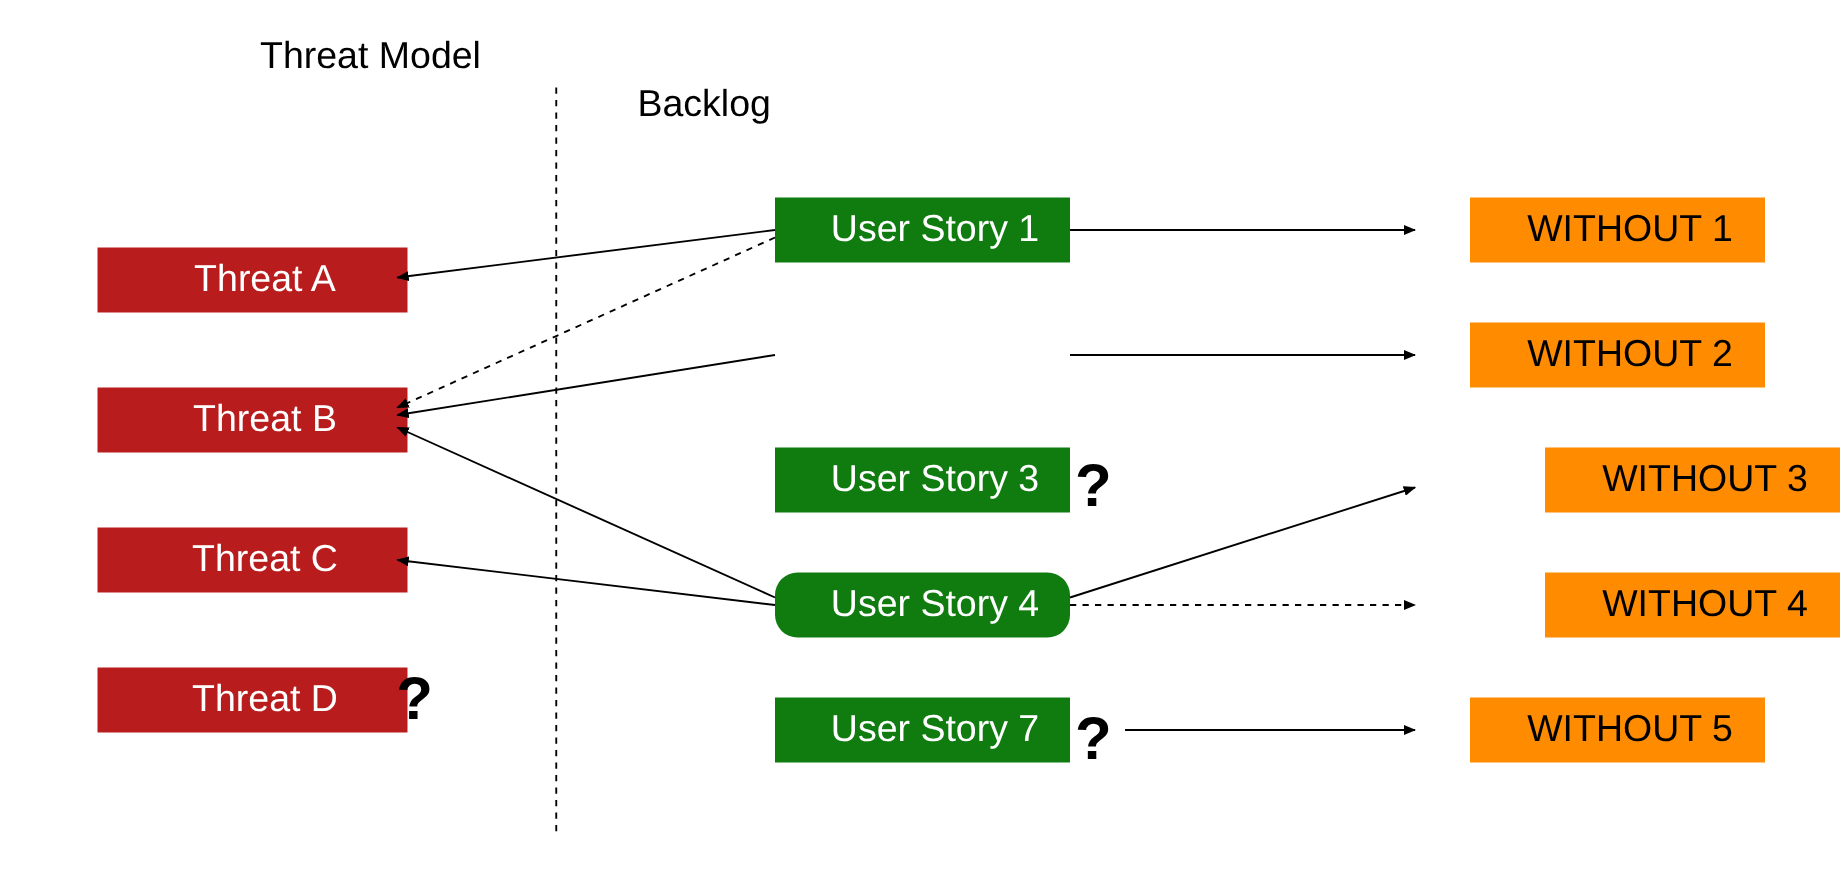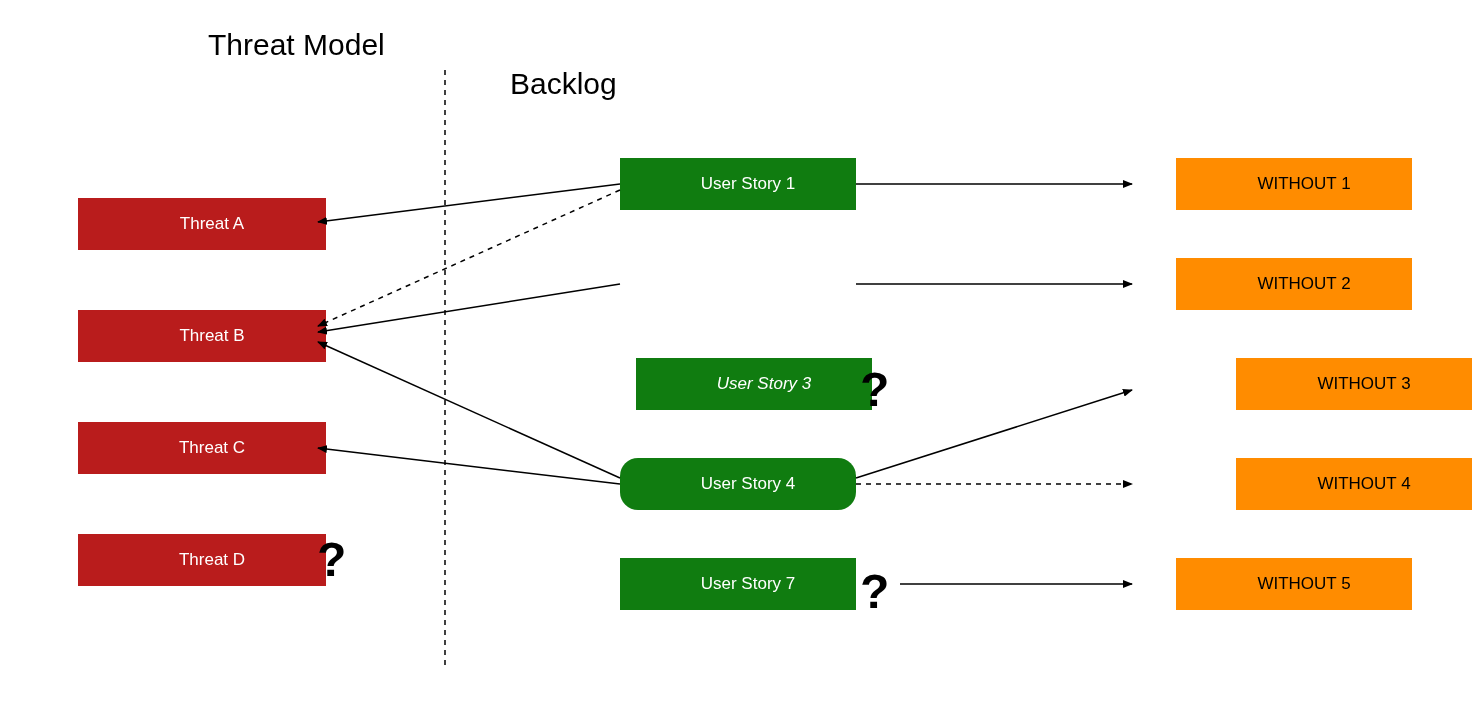--- a/index.html
+++ b/index.html
@@ -20,21 +20,21 @@
     position: absolute;
     font-size: 30px;
     color: #000;
     font-weight: 400;
   }
   .box {
     position: absolute;
     height: 52px;
     line-height: 52px;
     text-align: center;
-    font-size: 17px;
+    font-size: 30px;
     color: #fff;
     font-weight: 400;
     box-sizing: border-box;
     padding-left: 20px;
   }
   .threat { background: #b91c1c; width: 248px; }
   .story  { background: #107c10; width: 236px; }
   .without{ background: #ff8c00; width: 236px; color:#000;margin-left:40px;}
   .qmark {
     position: absolute;
@@ -64,21 +64,21 @@
   <div class="header-label" style="left:208px; top:28px;">Threat Model</div>
   <div class="header-label" style="left:510px; top:28px;margin-top:39px;">Backlog</div>
 
   <div class="box threat" style="left:78px; top:198px;">Threat A</div>
   <div class="box threat" style="left:78px; top:310px;">Threat B</div>
   <div class="box threat" style="left:78px; top:534px;">Threat D</div>
   <div class="box threat" style="left:78px; top:422px;">Threat C</div>
   <div class="qmark" style="left:317px; top:532px;">?</div>
 
   <div class="box story" style="left:620px; top:158px;">User Story 1</div>
-  <div class="box story" style="left:636px; top:358px;font-style:italic;">User Story 3</div>
+  <div class="box story" style="left:620px; top:358px;">User Story 3</div>
   <div class="qmark" style="left:860px; top:362px;">?</div>
   <div class="box story" style="left:620px; top:458px;border-radius:18px;">User Story 4</div>
   <div class="box story" style="left:620px; top:558px;">User Story 7</div>
   <div class="qmark" style="left:860px; top:564px;">?</div>
 
   <div class="box without" style="left:1136px; top:158px;">WITHOUT 1</div>
   <div class="box without" style="left:1136px; top:258px;">WITHOUT 2</div>
   <div class="box without" style="left:1196px; top:358px;">WITHOUT 3</div>
   <div class="box without" style="left:1196px; top:458px;">WITHOUT 4</div>
   <div class="box without" style="left:1136px; top:558px;">WITHOUT 5</div>

